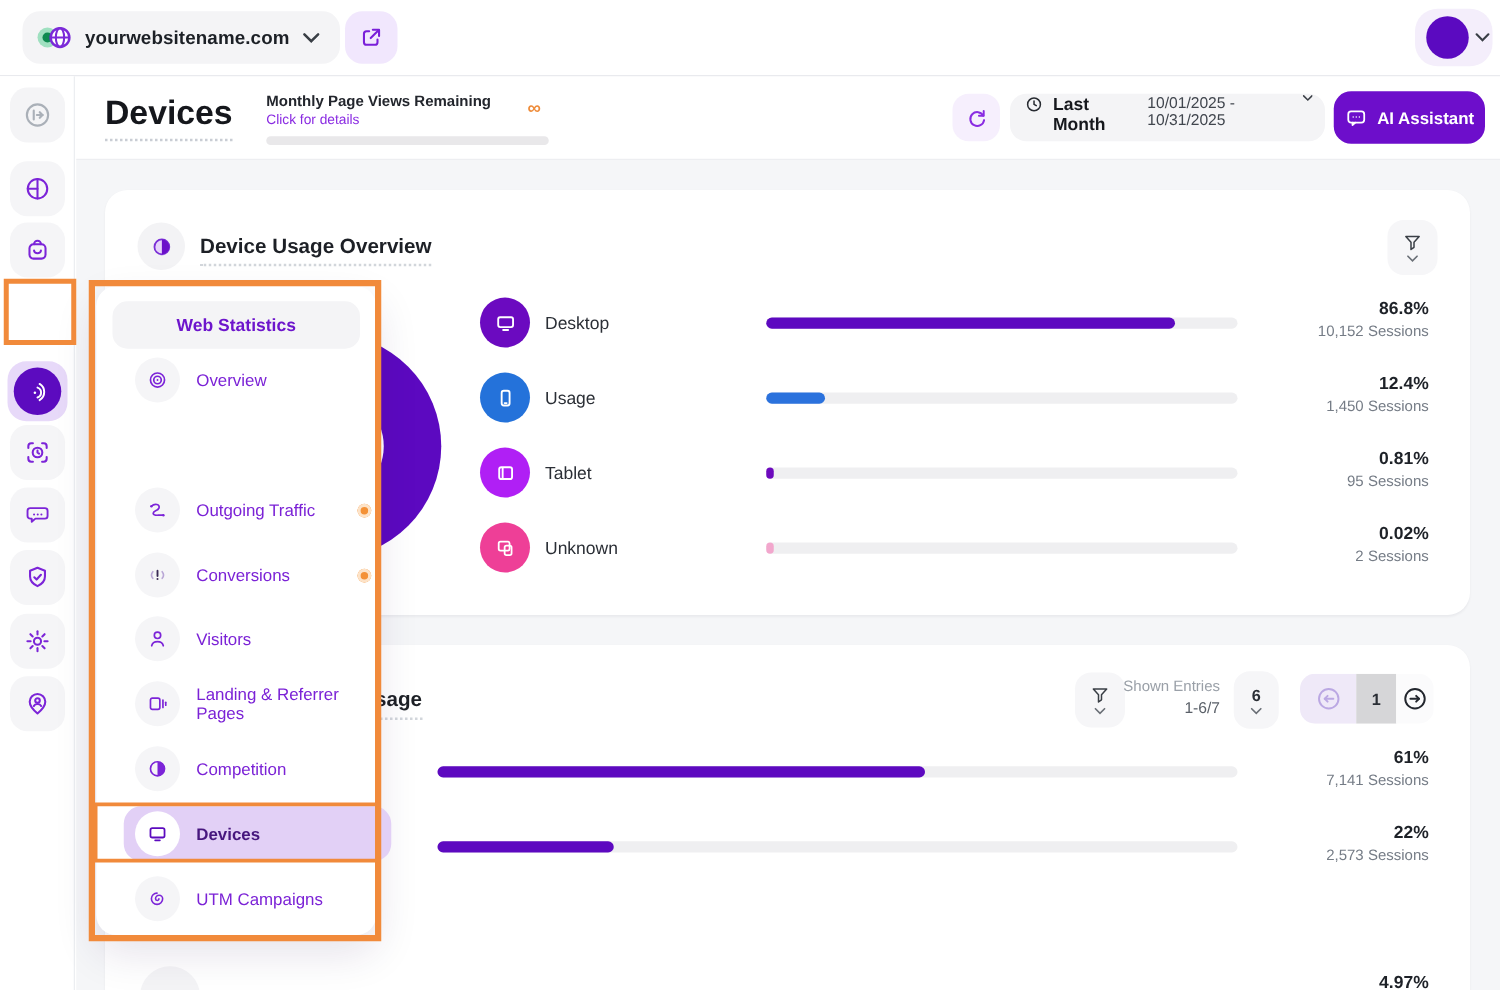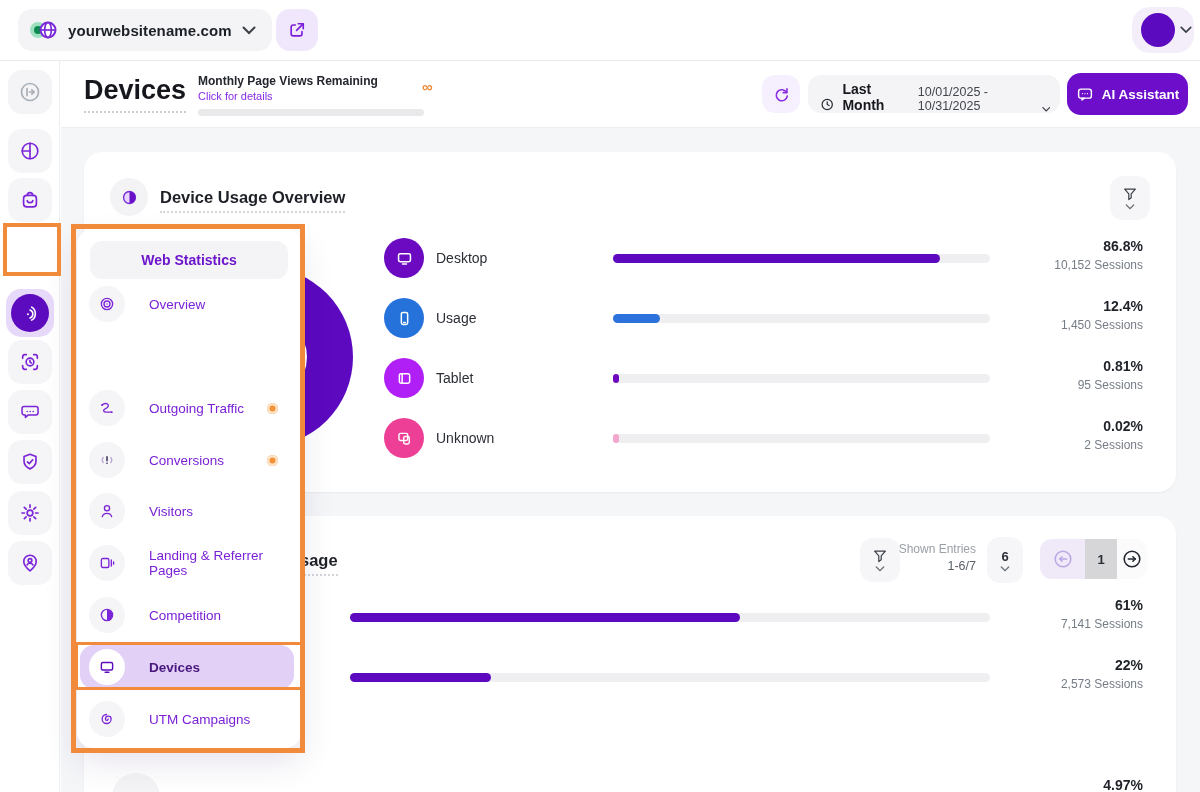--- a/index.html
+++ b/index.html
@@ -20,27 +20,27 @@
 
   
   .rail { position:absolute; left:0; top:61px; width:60px; height:731px; background:#fff; border-right:1px solid #eceef1; z-index:20; }
   .rail-btn { position:absolute; left:8px; width:44px; height:44px; border-radius:14px; background:#f5f5f7; display:flex; align-items:center; justify-content:center; cursor:pointer; }
   .rail-sel-wrap { position:absolute; left:6px; top:228px; width:48px; height:48px; border-radius:15px; background:#e7d9f9; display:flex; align-items:center; justify-content:center; cursor:pointer; }
   .rail-sel-circle { width:38px; height:38px; border-radius:50%; background:#5c0bbf; display:flex; align-items:center; justify-content:center; }
 
   
   .pagehead { position:absolute; left:61px; top:61px; width:1139px; height:67px; background:#fff; border-bottom:1px solid #edeef1; z-index:10; }
   .page-title { position:absolute; left:23px; top:14px; font-size:27px; font-weight:800; color:#15171c; padding-bottom:5px; border-bottom:2px dotted #c9cdd4; }
-  .quota { position:absolute; left:137px; top:13px; width:230px; }
+  .quota { position:absolute; left:152px; top:13px; width:230px; }
   .quota-label { font-size:12px; font-weight:700; color:#23262d; }
   .quota-link { font-size:11px; color:#8a2be2; margin-top:2px; cursor:pointer; }
   .quota-bar { margin-top:7px; width:226px; height:7px; border-radius:4px; background:#e9e8ea; }
   .quota-inf { position:absolute; left:361px; top:17px; font-size:15px; font-weight:700; color:#ee8b39; }
   .refresh-btn { position:absolute; left:701px; top:14px; width:38px; height:38px; border-radius:13px; background:#f6effd; display:flex; align-items:center; justify-content:center; cursor:pointer; }
-  .period-pill { position:absolute; left:747px; top:14px; width:252px; height:38px; border-radius:13px; background:#f4f4f6; display:flex; align-items:flex-end; padding:0 10px 0 12px; gap:8px; cursor:pointer; }
+  .period-pill { position:absolute; left:747px; top:14px; width:252px; height:38px; border-radius:13px; background:#f4f4f6; display:flex; align-items:flex-start; padding:0 10px 0 12px; gap:8px; cursor:pointer; }
   .period-label { font-size:14px; font-weight:700; color:#16181d; }
   .period-range { font-size:12.5px; color:#41464e; margin-left:4px; }
   .ai-btn { position:absolute; left:1006px; top:12px; width:121px; height:42px; border-radius:14px; background:#6d0ecb; display:flex; align-items:center; justify-content:center; gap:8px; cursor:pointer; }
   .ai-label { font-size:13.5px; font-weight:700; color:#fff; }
 
   
   .content { position:absolute; left:61px; top:128px; width:1139px; height:664px; background:#f5f6f8; z-index:5; }
   .card { position:absolute; left:23px; width:1092px; background:#fff; border-radius:18px; box-shadow:0 1px 2px rgba(16,24,40,.05); }
   #card1 { top:24px; height:340px; }
   #card2 { top:388px; height:300px; }
@@ -73,21 +73,21 @@
   .pg-prev { width:45px; background:#efe9f8; display:flex; align-items:center; justify-content:center; cursor:pointer; }
   .pg-page { width:32px; background:#d6d6d8; display:flex; align-items:center; justify-content:center; font-size:13px; font-weight:600; color:#2a2e35; cursor:pointer; }
   .pg-next { width:30px; background:#fbfbfc; display:flex; align-items:center; justify-content:center; cursor:pointer; }
   .row-icon { position:absolute; left:28px; top:6px; width:48px; height:48px; border-radius:50%; background:#f4f4f6; }
   .row-icon::after { content:""; position:absolute; left:17px; top:38px; width:14px; height:14px; border-radius:50%; background:#585e52; }
 
   
   .flyout { position:absolute; left:77px; top:229px; width:224px; height:519px; background:#fff; border-radius:16px; box-shadow:0 14px 34px rgba(40,20,80,.12); z-index:50; }
   .fly-head { position:absolute; left:13px; top:12px; width:198px; height:38px; border-radius:12px; background:#f4f4f6; display:flex; align-items:center; justify-content:center; }
   .fly-head span { font-size:14px; font-weight:700; color:#6d15cc; }
-  .mi { position:absolute; left:3px; width:214px; height:44px; border-radius:14px; display:flex; align-items:center; padding-left:9px; gap:24px; cursor:pointer; }
+  .mi { position:absolute; left:22px; width:214px; height:44px; border-radius:14px; display:flex; align-items:center; padding-left:9px; gap:13px; cursor:pointer; }
   .mi-icon { width:36px; height:36px; border-radius:50%; background:#f5f5f7; display:flex; align-items:center; justify-content:center; flex:none; }
   .mi-label { font-size:13.5px; font-weight:500; color:#7b22d6; }
   .mi.sel { background:#e2d0f6; }
   .mi.sel .mi-icon { background:#fff; }
   .mi.sel .mi-label { color:#47177e; font-weight:600; }
   .mi-badge { position:absolute; right:16px; top:17px; width:11px; height:11px; border-radius:50%; background:#f49136; box-shadow:inset 0 0 0 2.5px #fde3c8; }
 
   
   .annot { position:absolute; border:4px solid #f18a3b; z-index:60; pointer-events:none; }
   #annot-rail { left:3px; top:223px; width:58px; height:53px; border-width:4px; }

